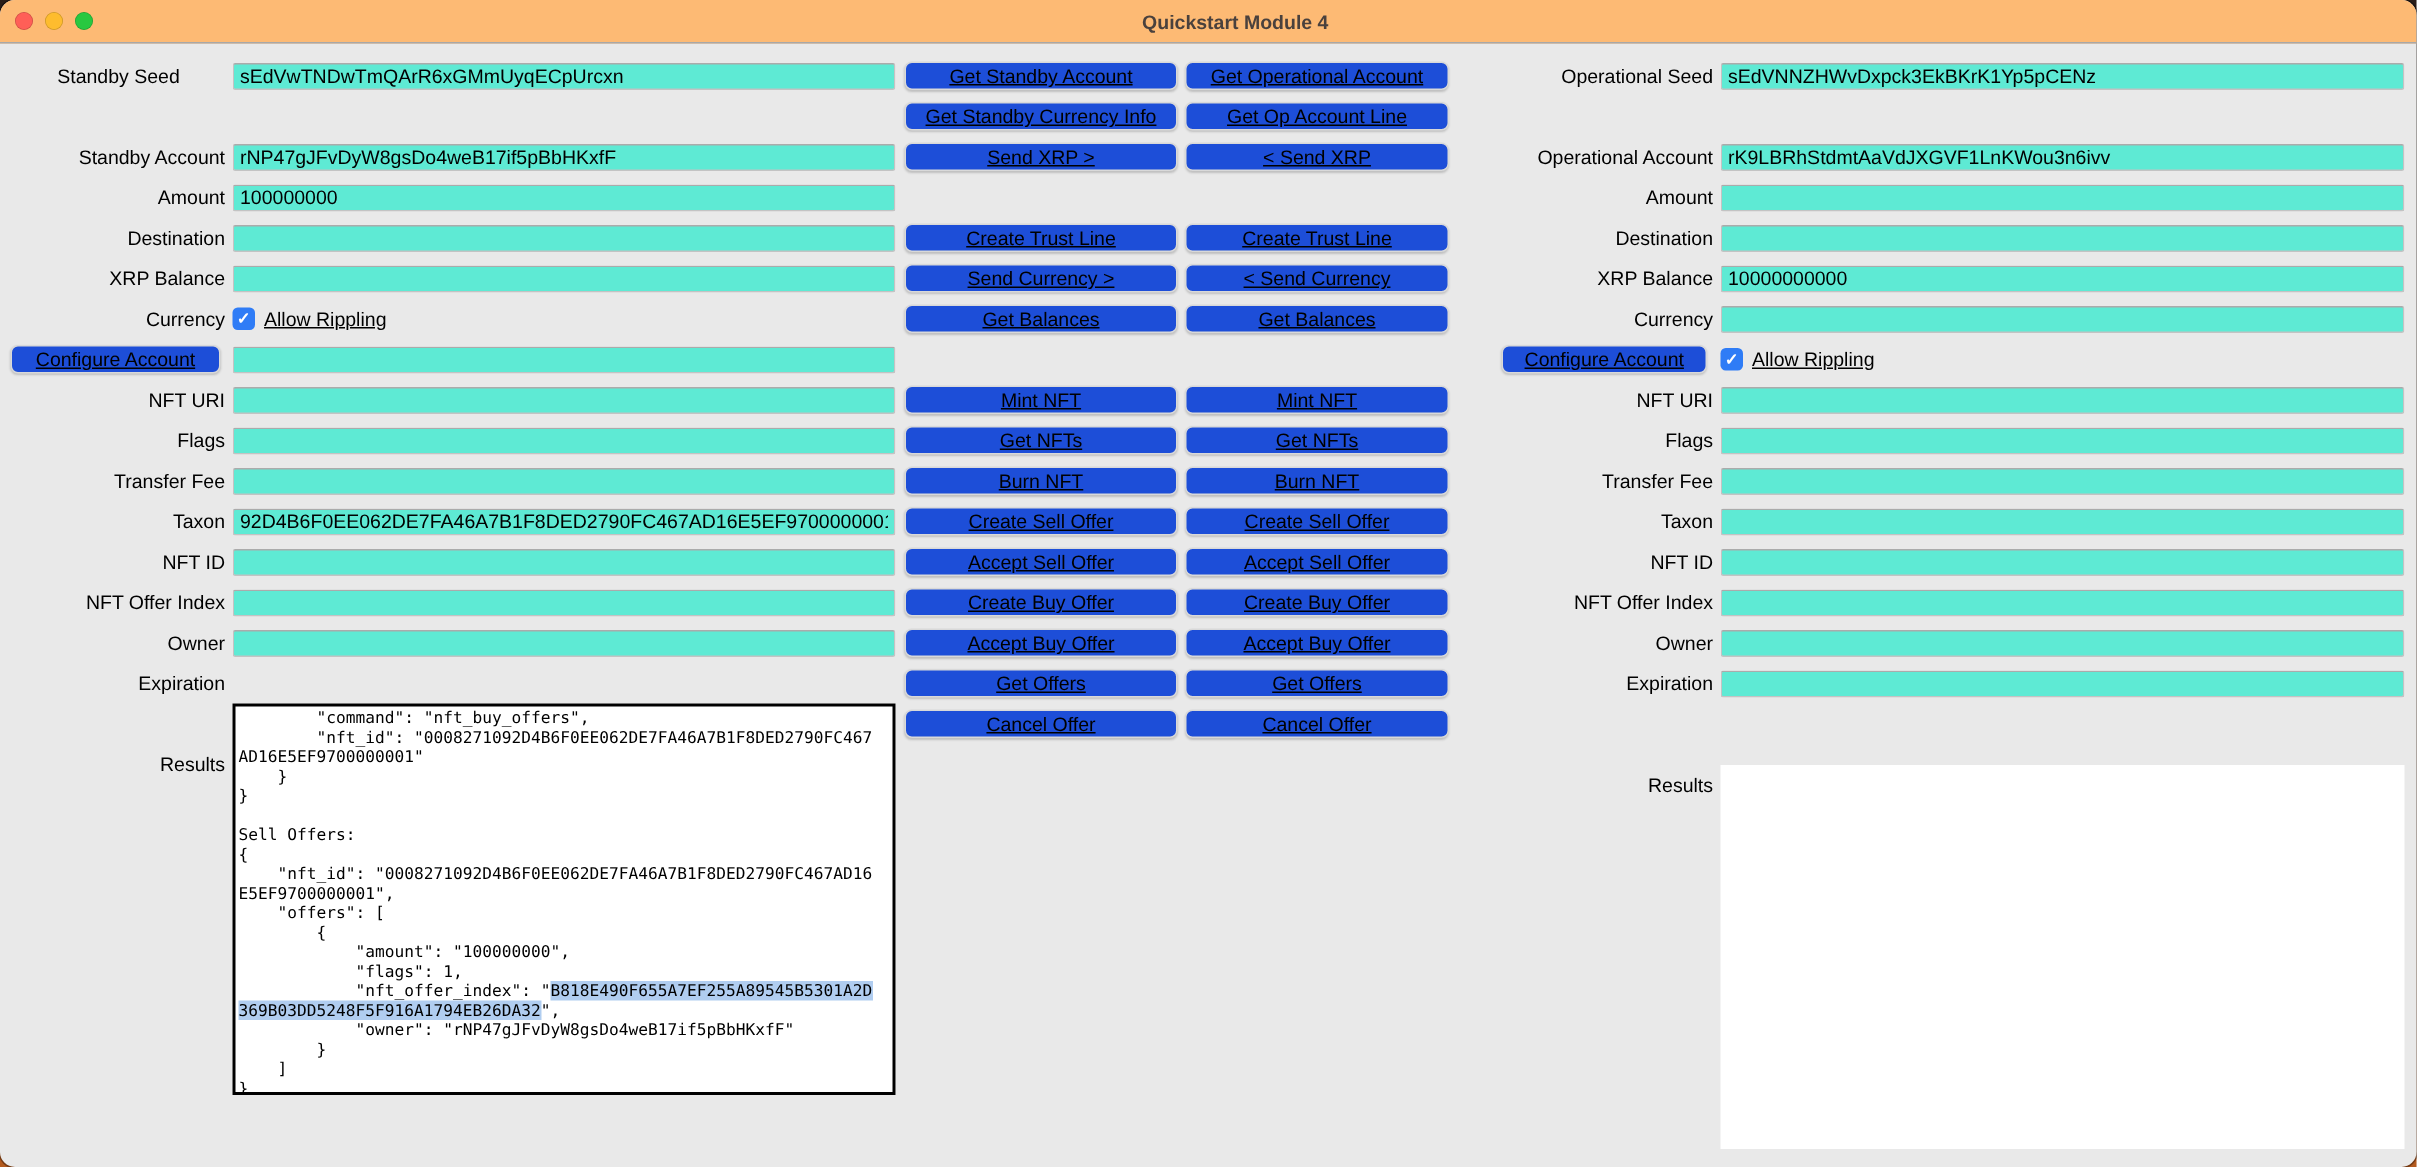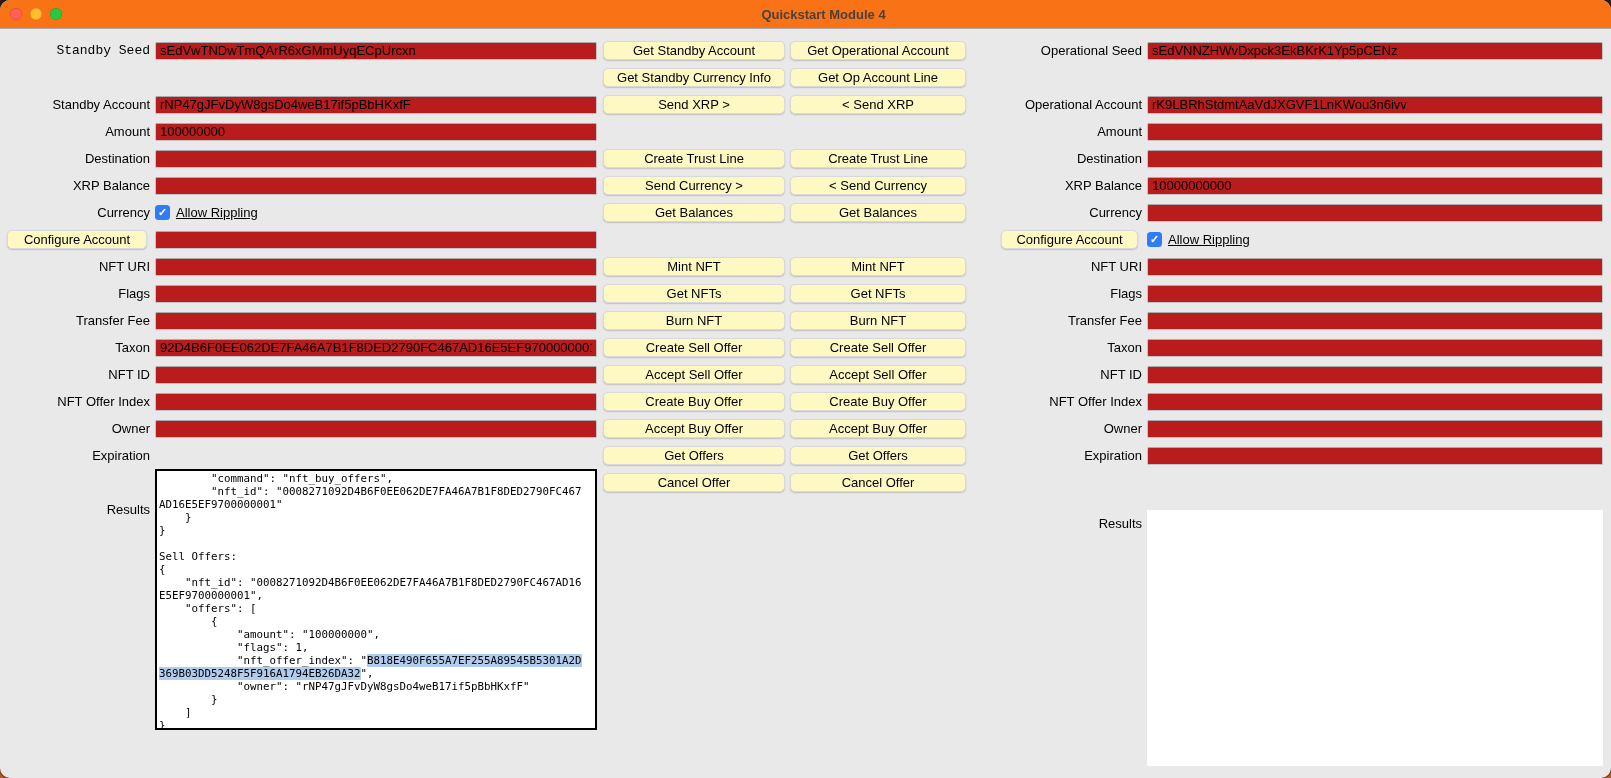--- a/index.html
+++ b/index.html
@@ -10,52 +10,52 @@
     overflow:hidden;
   }
   .window {
     position:absolute; left:0; top:0; width:1611px; height:778px;
     border-radius:10px; overflow:hidden;
     background:#e9e9e9;
     box-shadow:0 0 0 1px rgba(0,0,0,.35);
   }
   
   .titlebar {
-    position:relative; height:29px; background:#f97316;
+    position:relative; height:29px; background:#fdba74;
     border-bottom:1px solid #a8a8a8;
     display:flex; align-items:center; justify-content:center;padding-left:36px;
   }
   .traffic { position:absolute; left:10px; top:0; height:100%; display:flex; align-items:center; gap:8px; }
   .tl { width:12px; height:12px; border-radius:50%; display:inline-block; box-shadow: inset 0 0 0 0.5px rgba(0,0,0,.2); }
   .tl.red { background:#ff5f57; } .tl.yellow { background:#febc2e; } .tl.green { background:#28c840; }
   .title { font-size:13px; font-weight:bold; color:#4a413d; }
   
   .content { position:relative; height:749px; }
   .col { position:absolute; top:8px; display:flex; flex-direction:column; }
   .col-llabel  { left:0;     width:150px; }
   .col-linput  { left:155px; width:442px; }
   .col-btna    { left:603px; width:182px; }
   .col-btnb    { left:790px; width:176px; }
   .col-rlabel  { left:992px; width:150px; }
   .col-rinput  { left:1147px;width:456px; }
   .slot { height:27px; display:flex; align-items:center; }
   .lbl { font-size:13px; color:#000; width:100%; text-align:right; white-space:nowrap; }
-  .lbl.align-left { text-align:right; padding-left:8px;font-family:Liberation Mono, monospace; }
+  .lbl.align-left { text-align:center; padding-left:8px; }
   
   .field {
-    width:100%; height:18px; background:#b91c1c;
+    width:100%; height:18px; background:#5eead4;
     border:1px solid #c3c3c3; border-top-color:#ababab; border-radius:2px;
     font-family:"Liberation Sans", sans-serif; font-size:13px; color:#000; padding:0 4px; outline:none;
   }
   .btn {
-    width:100%; height:19px; background:#fef9c3;
+    width:100%; height:19px; background:#1d4ed8;
     border:0.5px solid #d9d9d9; border-radius:5px;
     box-shadow:0 1px 1.5px rgba(0,0,0,.18);
     font-family:"Liberation Sans", sans-serif; font-size:13px; color:#000;
-    display:flex; align-items:center; justify-content:center; cursor:default; white-space:nowrap;
+    display:flex; align-items:center; justify-content:center; cursor:default; white-space:nowrap;text-decoration:underline;
   }
   .cfg-left  { width:140px; margin-left:auto; margin-right:3px; }
   .cfg-right { width:137px; margin-left:auto; margin-right:4px; }
   .checkrow { display:flex; align-items:center; gap:6px; }
   .checkbox {
     width:15px; height:15px; border-radius:3.5px; background:#2f7cf6;
     color:#fff; font-size:11px; font-weight:bold;
     display:inline-flex; align-items:center; justify-content:center;
   }
   .checklabel { font-size:13px; color:#000;text-decoration:underline; }

